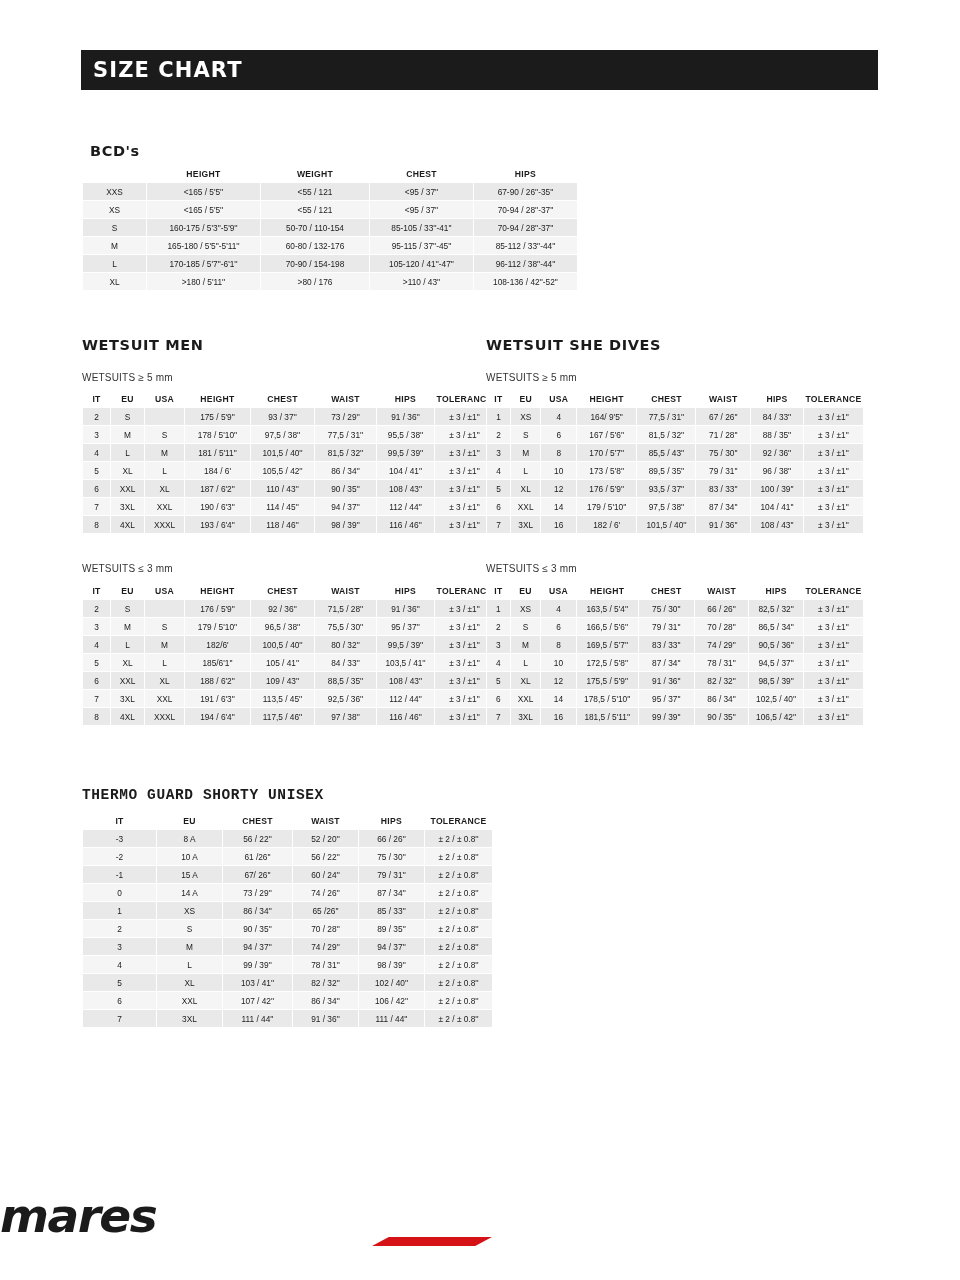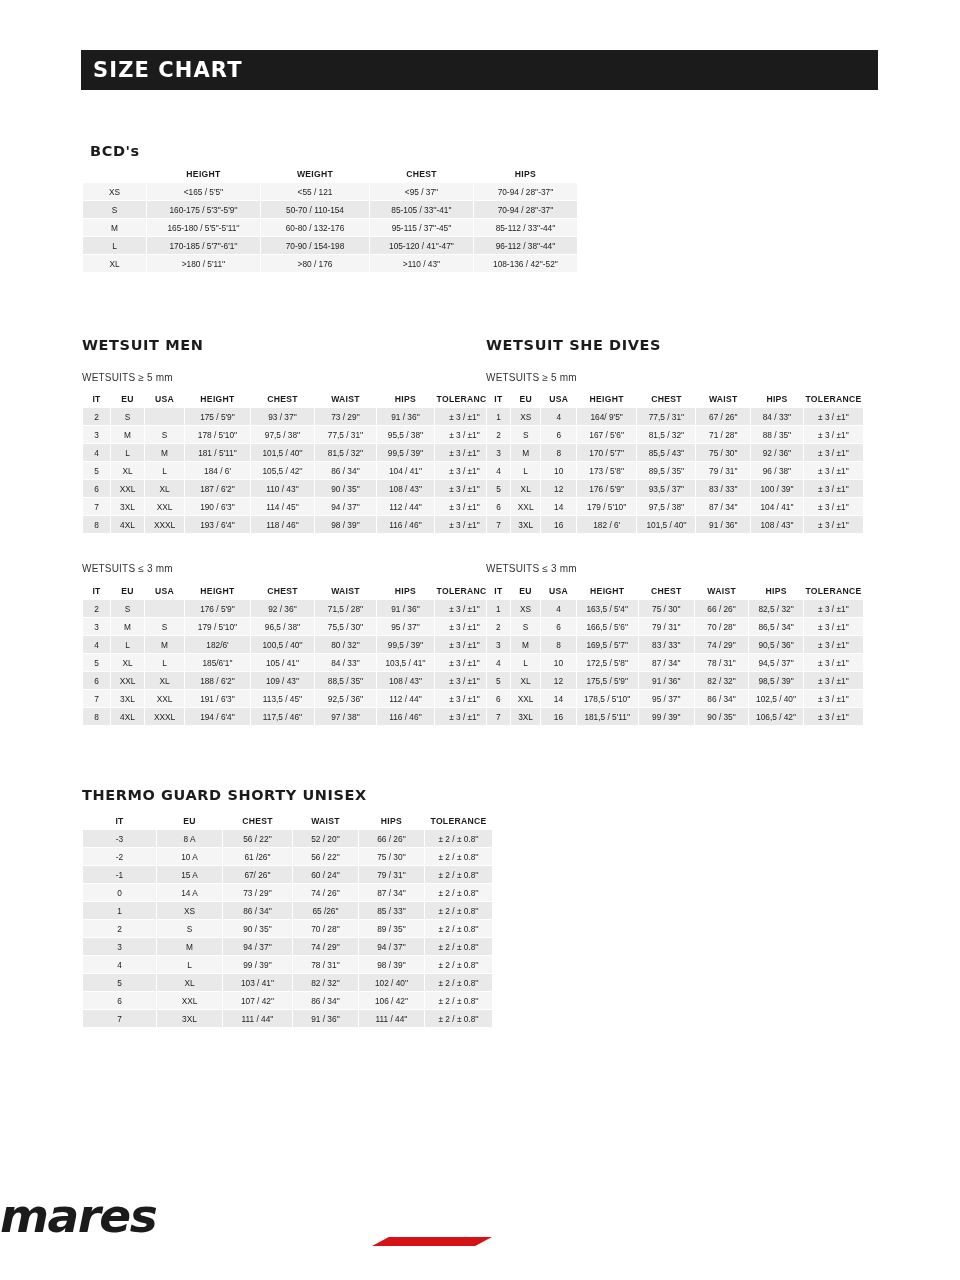--- a/index.html
+++ b/index.html
@@ -97,21 +97,21 @@
   #men-tbl1  { position: absolute; left: 82px; top: 390px; }
   #men-sub2  { position: absolute; left: 82px; top: 563px; }
   #men-tbl2  { position: absolute; left: 82px; top: 582px; }
 
   #she-title { position: absolute; left: 486px; top: 337px; }
   #she-sub1  { position: absolute; left: 486px; top: 372px; }
   #she-tbl1  { position: absolute; left: 486px; top: 390px; }
   #she-sub2  { position: absolute; left: 486px; top: 563px; }
   #she-tbl2  { position: absolute; left: 486px; top: 582px; }
 
-  #thermo-title { position: absolute; left: 82px; top: 787px; }
+  #thermo-title { position: absolute; left: 82px; top: 787px; font-family: Liberation Mono, monospace; }
   #thermo-table { position: absolute; left: 82px; top: 812px; }
 
   
   .logo {
     position: absolute;
     left: 0;
     right: 0;
     top: 1192px;
     text-align: left;
   }
@@ -147,20 +147,27 @@
       <thead>
           <tr>
             <th class="blank" style="width: 60px;"></th>
             <th style="width: 110px;">HEIGHT</th>
             <th style="width: 105px;">WEIGHT</th>
             <th style="width: 100px;">CHEST</th>
             <th style="width: 100px;">HIPS</th>
           </tr>
         </thead>
       <tbody>
+          <tr class="odd">
+            <td>XXS</td>
+            <td>&lt;165 / 5'5''</td>
+            <td>&lt;55 / 121</td>
+            <td>&lt;95 / 37''</td>
+            <td>67-90 / 26''-35''</td>
+          </tr>
           <tr class="even">
             <td>XS</td>
             <td>&lt;165 / 5'5''</td>
             <td>&lt;55 / 121</td>
             <td>&lt;95 / 37''</td>
             <td>70-94 / 28''-37''</td>
           </tr>
           <tr class="odd">
             <td>S</td>
             <td>160-175 / 5'3''-5'9''</td>

